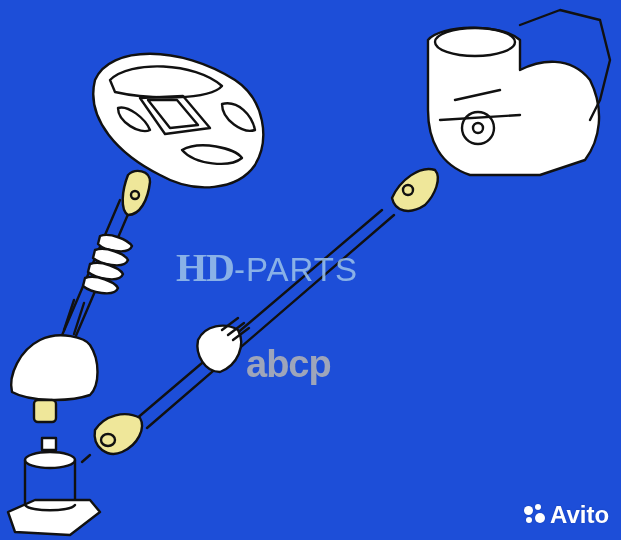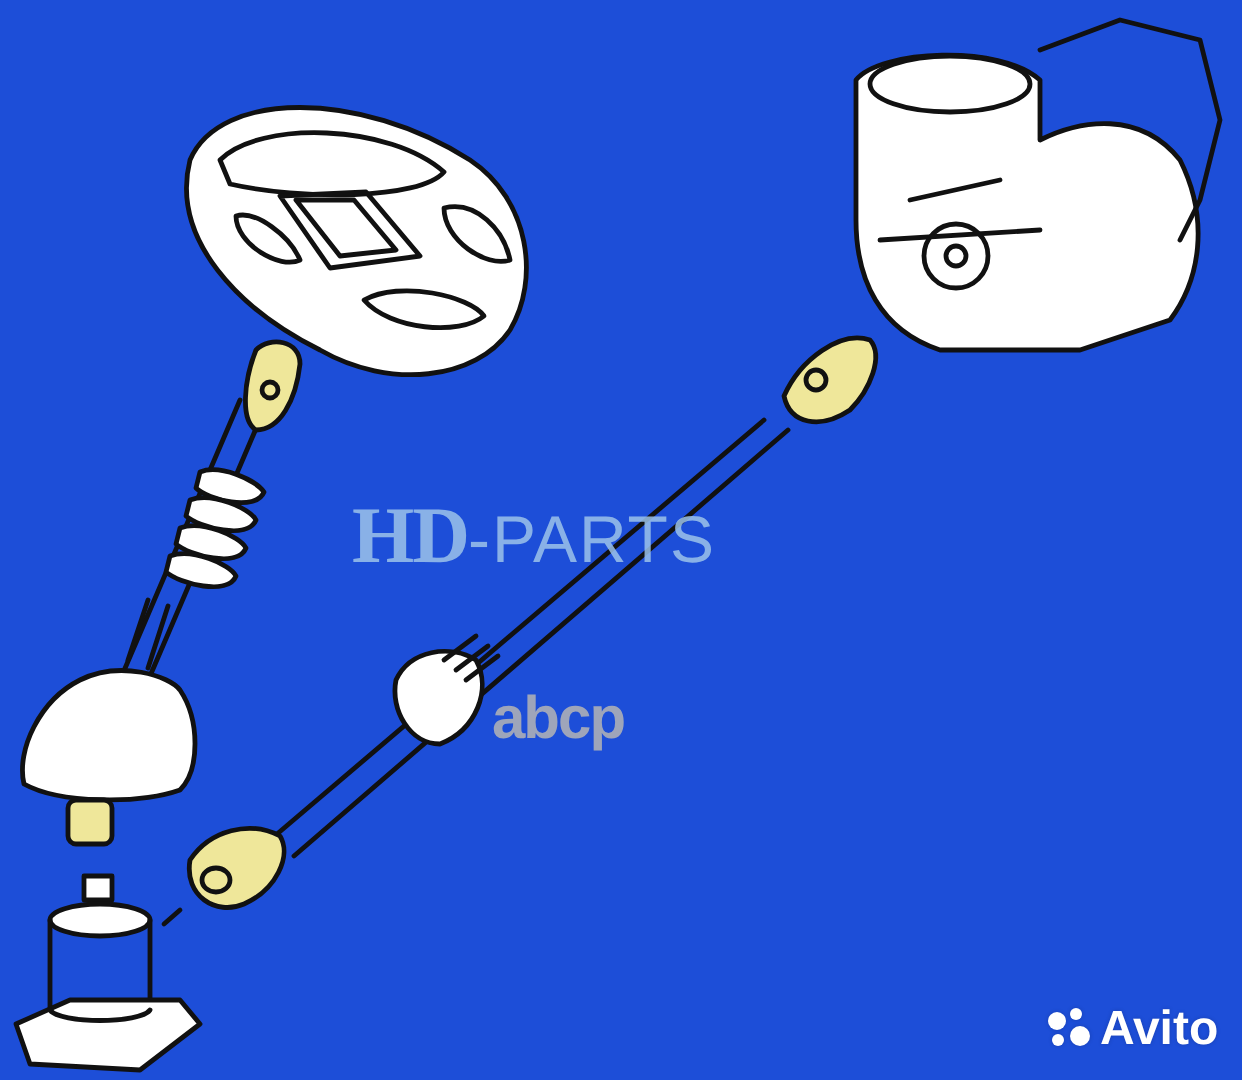--- a/index.html
+++ b/index.html
@@ -27,21 +27,21 @@
     font-family: "Liberation Sans", sans-serif;
     font-weight: normal;
     font-size: 33px;
     letter-spacing: 1px;
   }
   .wm-abcp {
     position: absolute;
     left: 246px; top: 345px;
     font-family: "Liberation Sans", sans-serif;
     font-weight: bold;
-    font-size: 30px;
+    font-size: 38px;
     color: #b5b5b5;
     opacity: 0.85;
     line-height: 1;
     letter-spacing: -1px;
   }
   .wm-avito {
     position: absolute;
     left: 524px; top: 503px;
     display: flex; align-items: center; gap: 4px;
     color: #ffffff;

